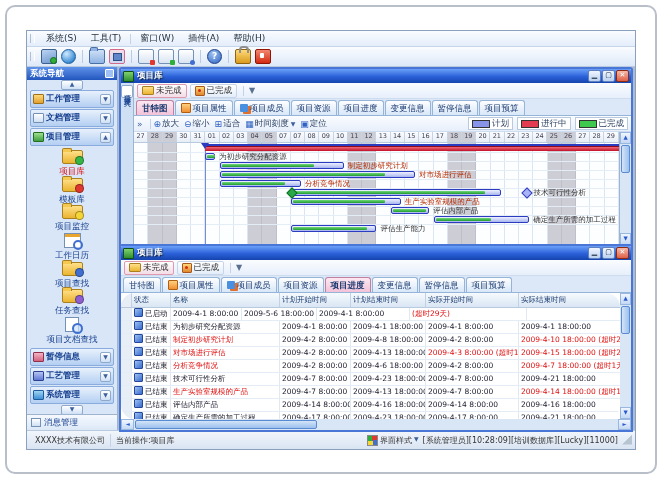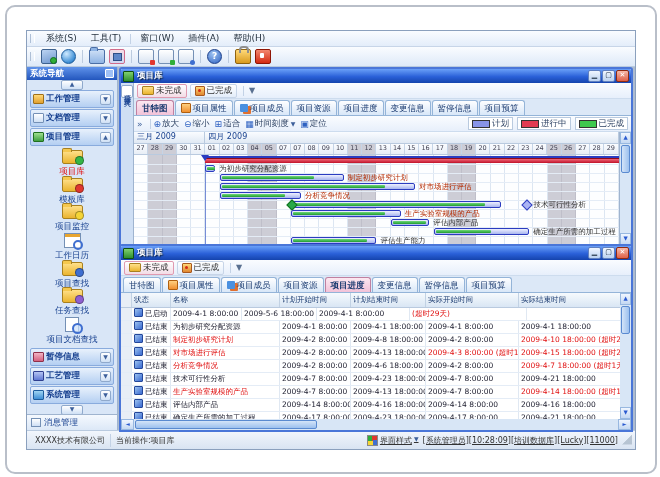--- a/index.html
+++ b/index.html
@@ -128,34 +128,34 @@
   .vscroll{width:11px;flex:none;background:#d8e6f6;display:flex;flex-direction:column;}
   .sarr{height:10px;flex:none;background:linear-gradient(180deg,#f0f6ff,#c4d8f2);border:1px solid #98b8e0;font-size:5.5px;line-height:9px;text-align:center;color:#2a5ad0;}
   .vthumb{height:26px;margin:1px;background:linear-gradient(90deg,#d4e4f8,#9cc0ee);border:1px solid #5a8ad0;border-radius:2px;flex:none;}
   .vspace{flex:1;}
   .hscroll{height:11px;flex:none;background:#d8e6f6;display:flex;}
   .harr{width:11px;flex:none;background:linear-gradient(180deg,#f0f6ff,#c4d8f2);border:1px solid #98b8e0;font-size:5.5px;line-height:9px;text-align:center;color:#2a5ad0;}
   .hthumb{width:180px;margin:1px;background:linear-gradient(180deg,#d4e4f8,#9cc0ee);border:1px solid #5a8ad0;border-radius:2px;flex:none;}
   .hspace{flex:1;}
   
   .tbl-wrap{flex:1;display:flex;min-height:0;background:#fff;}
-  .tbl{flex:1;min-width:0;overflow:hidden;}
+  .tbl{flex:1;min-width:0;overflow:hidden;border-radius:14px;}
   .trow{display:flex;height:12px;border-bottom:1px solid #e4ecf6;}
   .trow.hdr{height:14px;background:linear-gradient(180deg,#f6fafd,#d9e6f4);border-bottom:1px solid #b9cadf;}
   .tcell{flex:none;padding:0 2px;font-size:7.5px;line-height:12px;white-space:nowrap;overflow:hidden;border-right:1px solid #e0e8f2;color:#223;}
   .trow.hdr .tcell{line-height:14px;color:#1a3a70;border-right:1px solid #c2d2e4;}
   .tcell.gut{background:#e8eef6;padding:0;}
   .tcell.red{color:#e01010;}
   .sticon{display:inline-block;width:7px;height:7px;background:linear-gradient(135deg,#9cc2f0,#3a6ad0);border:1px solid #24479a;border-radius:1px;margin-right:2px;vertical-align:-1px;}
   
   .statusbar{height:18px;flex:none;background:linear-gradient(180deg,#f2f6fc,#d9e4f2);border-top:1px solid #b9cadf;display:flex;align-items:center;font-size:8px;color:#333;padding:0 3px;}
   .stp{padding:0 5px;height:13px;line-height:13px;border-right:1px solid #c3d2e6;white-space:nowrap;}
   .stspacer{flex:1;}
   .style-icon{width:9px;height:9px;border:1px solid #888;background:conic-gradient(#e0372f 0 25%,#3f6fd0 0 50%,#f5d435 0 75%,#2fae3a 0);margin-right:2px;}
-  .stright{display:flex;align-items:flex-start;white-space:nowrap;text-decoration:underline;}
+  .stright{display:flex;align-items:flex-start;white-space:nowrap;}
   .stdd{font-size:6px;color:#3c5f9a;margin:0 4px 0 2px;}
   .resize-grip{width:10px;height:10px;margin-left:4px;background:
      linear-gradient(135deg,transparent 50%,#9ab 50%) ;clip-path:polygon(100% 0,100% 100%,0 100%);opacity:.6;}
 </style>
 </head>
 <body>
 
 <div class="frame">
 <div class="app">
 
@@ -340,24 +340,20 @@
                       <span>进行中</span>
                     </span>
                     <span class="litem">
                       <span class="sw" style="background: rgb(62, 200, 78);"></span>
                       <span>已完成</span>
                     </span>
                   </span>
             </div>
             <div class="chart">
               <div class="c-left">
-                <div class="months" id="g-months">
-                      <span class="mcell" style="width: 67.3235px;">三月 2009</span>
-                      <span class="mcell" style="width: 409.676px;">四月 2009</span>
-                    </div>
                 <div class="days" id="g-days">
                       <span class="dcell" style="width: 13.2647px;">27</span>
                       <span class="dcell we" style="width: 13.2647px;">28</span>
                       <span class="dcell we" style="width: 13.2647px;">29</span>
                       <span class="dcell" style="width: 13.2647px;">30</span>
                       <span class="dcell" style="width: 13.2647px;">31</span>
                       <span class="dcell" style="width: 13.2647px;">01</span>
                       <span class="dcell" style="width: 13.2647px;">02</span>
                       <span class="dcell" style="width: 13.2647px;">03</span>
                       <span class="dcell we" style="width: 13.2647px;">04</span>

